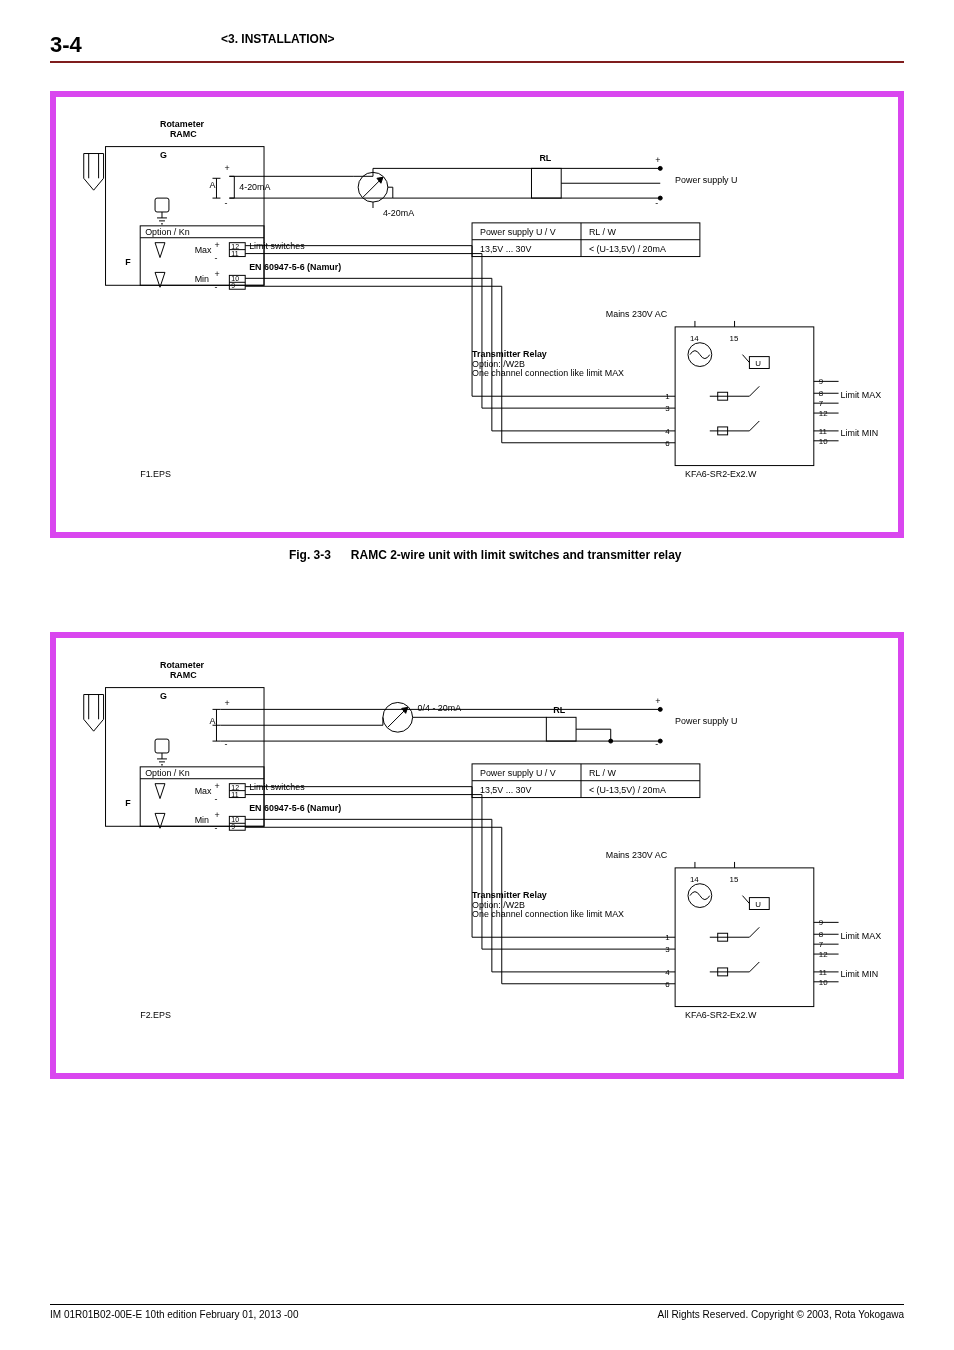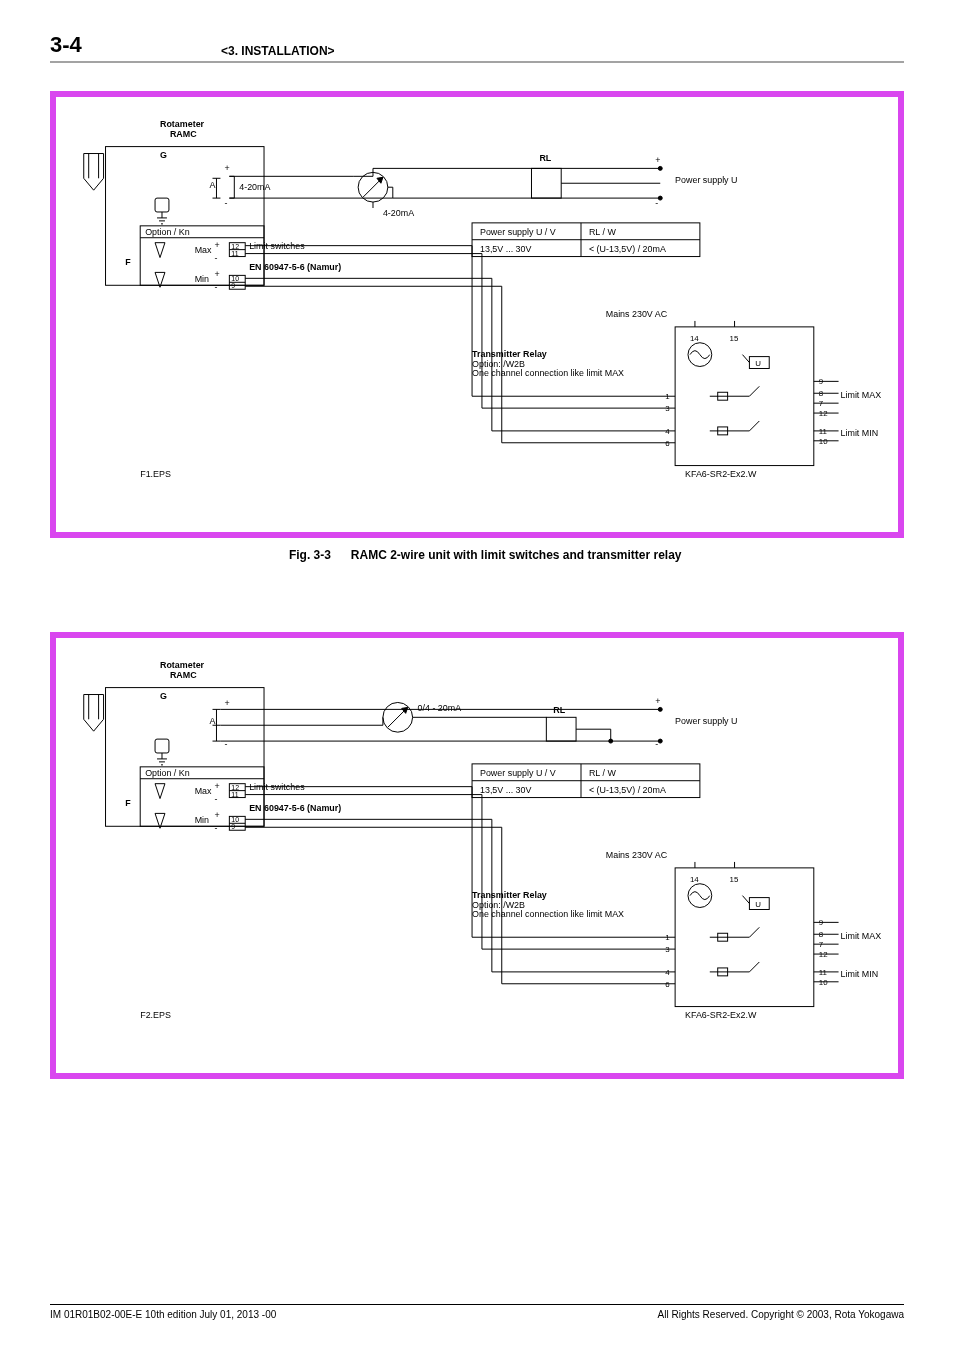--- a/index.html
+++ b/index.html
@@ -12,22 +12,22 @@
   }
   .page {
     width: 954px;
     height: 1350px;
     box-sizing: border-box;
     padding: 32px 50px 0 50px;
     position: relative;
   }
   .header-row {
     display: flex;
-    align-items: flex-end;
-    border-bottom: 2px solid #a3a3a3;
+    align-items: flex-start;
+    border-bottom: 2px solid #7f1d1d;
     padding-bottom: 3px;
   }
   .page-num {
     font-size: 22px;
     font-weight: bold;
     width: 130px;
   }
   .section-title {
     font-size: 12px;
     font-weight: bold;
@@ -370,17 +370,17 @@
         <line x1="765" y1="345" x2="790" y2="345"></line>
       <text x="792" y="302">Limit MAX</text>
       <text x="792" y="340">Limit MIN</text>
 
       <text x="635" y="382">KFA6-SR2-Ex2.W</text>
       <text x="85" y="382">F2.EPS</text>
     </svg>
   </div>
 
   <div class="footer">
-    <span>IM 01R01B02-00E-E   10th edition July 01, 2013 -00</span>
+    <span>IM 01R01B02-00E-E   10th edition February 01, 2013 -00</span>
     <span>All Rights Reserved. Copyright © 2003, Rota Yokogawa</span>
   </div>
 
 </div>
 
 </body></html>

